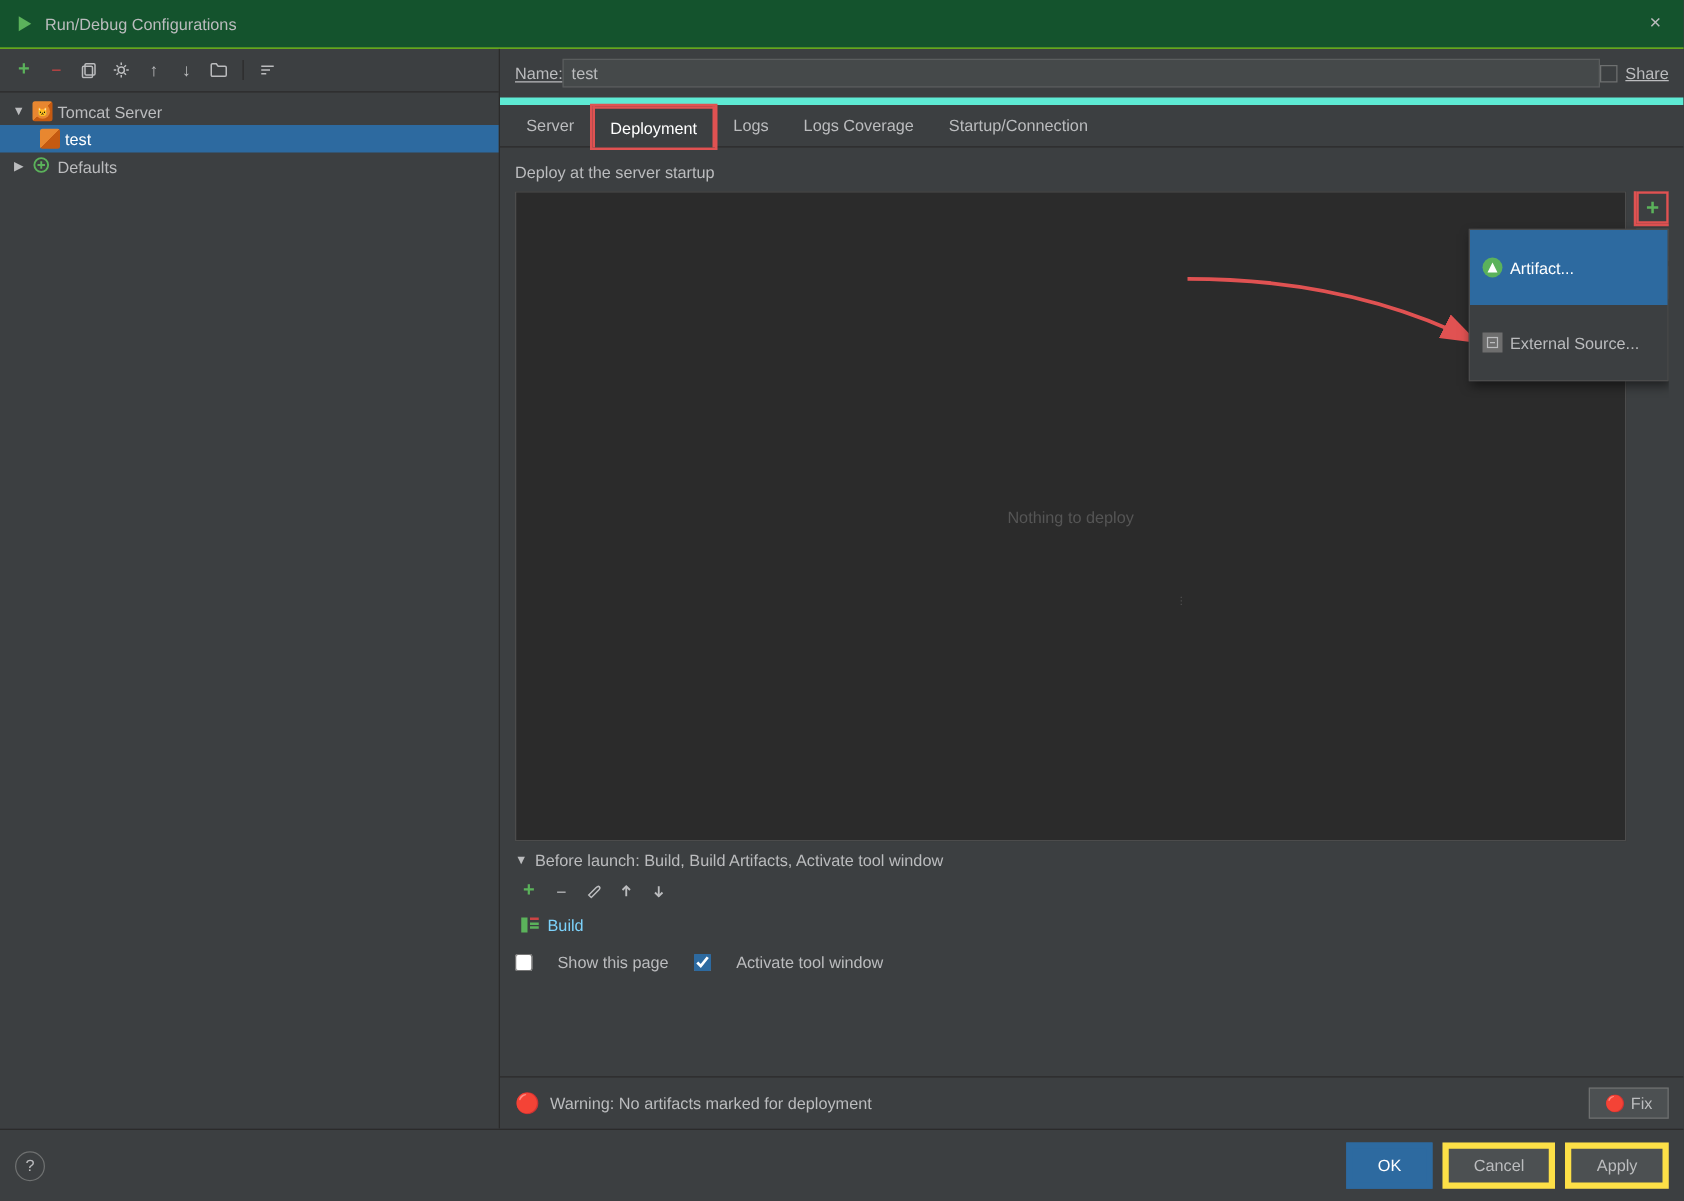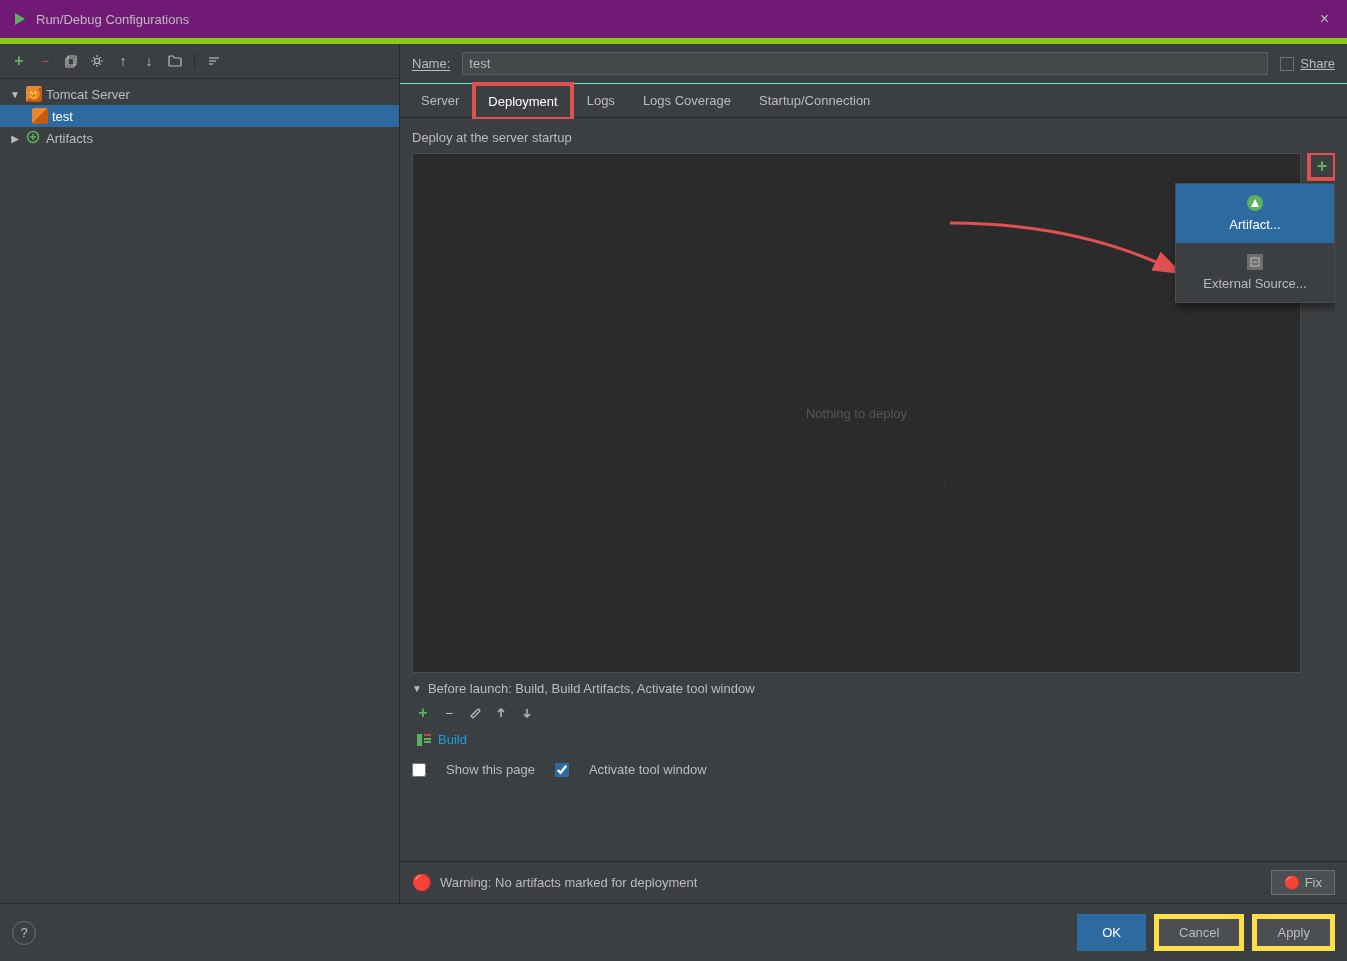--- a/index.html
+++ b/index.html
@@ -15,26 +15,26 @@
 
     .dialog {
       width: 1347px;
       height: 961px;
       background: #3c3f41;
       display: flex;
       flex-direction: column;
     }
 
     .title-bar {
-      background: #701a75;
+      background: #14532d;
       padding: 8px 12px;
       display: flex;
       align-items: center;
       justify-content: space-between;
-      border-bottom: 6px solid #84cc16;
+      border-bottom: 1px solid #84cc16;
       flex-shrink: 0;
     }
 
     .title-bar-left {
       display: flex;
       align-items: center;
       gap: 8px;
     }
 
     .title-icon {
@@ -140,22 +140,22 @@
       display: flex;
       flex-direction: column;
       background: #3c3f41;
       overflow: hidden;
     }
 
     .name-row {
       display: flex;
       align-items: center;
       padding: 8px 12px;
-      gap: 12px;
-      border-bottom: 1px solid #5eead4;
+      gap: 0;
+      border-bottom: 6px solid #5eead4;
       flex-shrink: 0;
     }
 
     .name-label {
       color: #bbbcbe;
       font-size: 13px;
       text-decoration: underline;
       text-underline-offset: 2px;
     }
 
@@ -184,21 +184,21 @@
       background: #3c3f41;
       display: flex;
       align-items: center;
       justify-content: center;
       cursor: pointer;
     }
 
     
     .tabs {
       display: flex;
-      align-items: flex-start;
+      align-items: flex-end;
       padding: 0 8px;
       border-bottom: 1px solid #2b2b2b;
       flex-shrink: 0;
       gap: 2px;
     }
 
     .tab {
       padding: 8px 12px;
       cursor: pointer;
       color: #bbbcbe;
@@ -285,26 +285,25 @@
       background: #3c3f41;
       border: 1px solid #4c4c4c;
       box-shadow: 2px 4px 8px rgba(0,0,0,0.5);
       z-index: 100;
       min-width: 160px;
     }
 
     .dropdown-item {
       display: flex;
       align-items: center;
-      padding: 11px 10px;
+      padding: 22px 10px;
       cursor: pointer;
       gap: 6px;
       font-size: 13px;
       color: #bbbcbe;
-      flex-direction: column;
     }
 
     .dropdown-item.selected {
       background: #2d6aa0;
       color: #fff;
     }
 
     .artifact-icon {
       width: 16px;
       height: 16px;
@@ -360,24 +359,25 @@
       justify-content: center;
       background: transparent;
       border: none;
       cursor: pointer;
       color: #bbbcbe;
       font-size: 13px;
     }
 
     .build-item {
       display: flex;
+      align-items: center;
       gap: 6px;
       padding: 2px 4px;
       font-size: 13px;
-      color: #0ea5e9;
+      color: #7dd3fc;
     }
 
     .show-page-row {
       display: flex;
       align-items: center;
       gap: 20px;
       margin-top: 8px;
       padding: 4px 0;
     }
 
@@ -562,21 +562,21 @@
 
         <div class="tree-item">
           <span class="tree-expand">▶</span>
           <span class="tree-icon">
             <svg width="14" height="14" viewBox="0 0 14 14">
               <circle cx="7" cy="7" r="5.5" fill="none" stroke="#5bb25b" stroke-width="1.5"></circle>
               <line x1="4" y1="7" x2="10" y2="7" stroke="#5bb25b" stroke-width="1.5"></line>
               <line x1="7" y1="4" x2="7" y2="10" stroke="#5bb25b" stroke-width="1.5"></line>
             </svg>
           </span>
-          <span>Artifacts</span>
+          <span>Defaults</span>
         </div>
       </div>
 
       <div style="position: absolute; top: 50%; right: 400px; transform: translateY(-50%); z-index: 10; cursor: col-resize;">
         <div class="divider-dots">⋮</div>
       </div>
     </div>
 
     <div class="right-panel">
 

